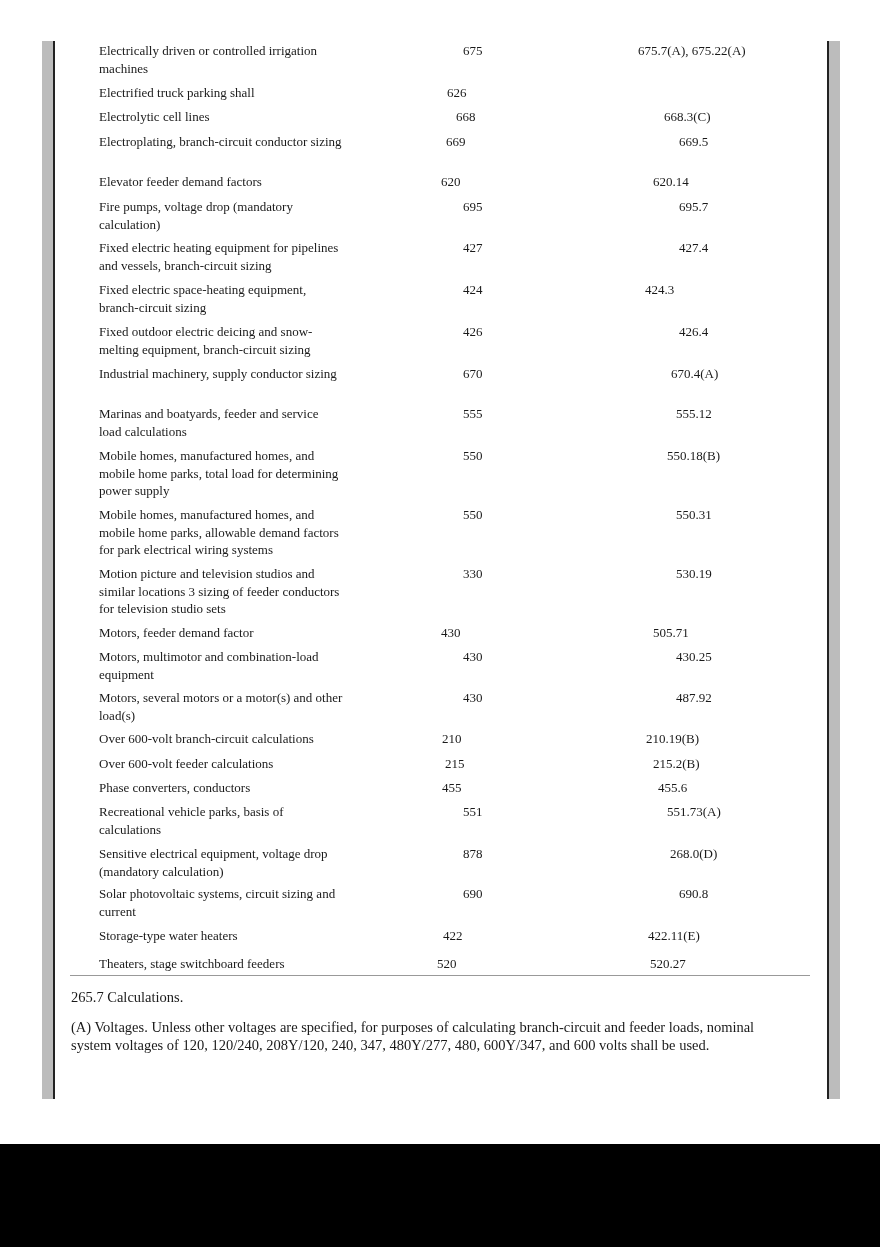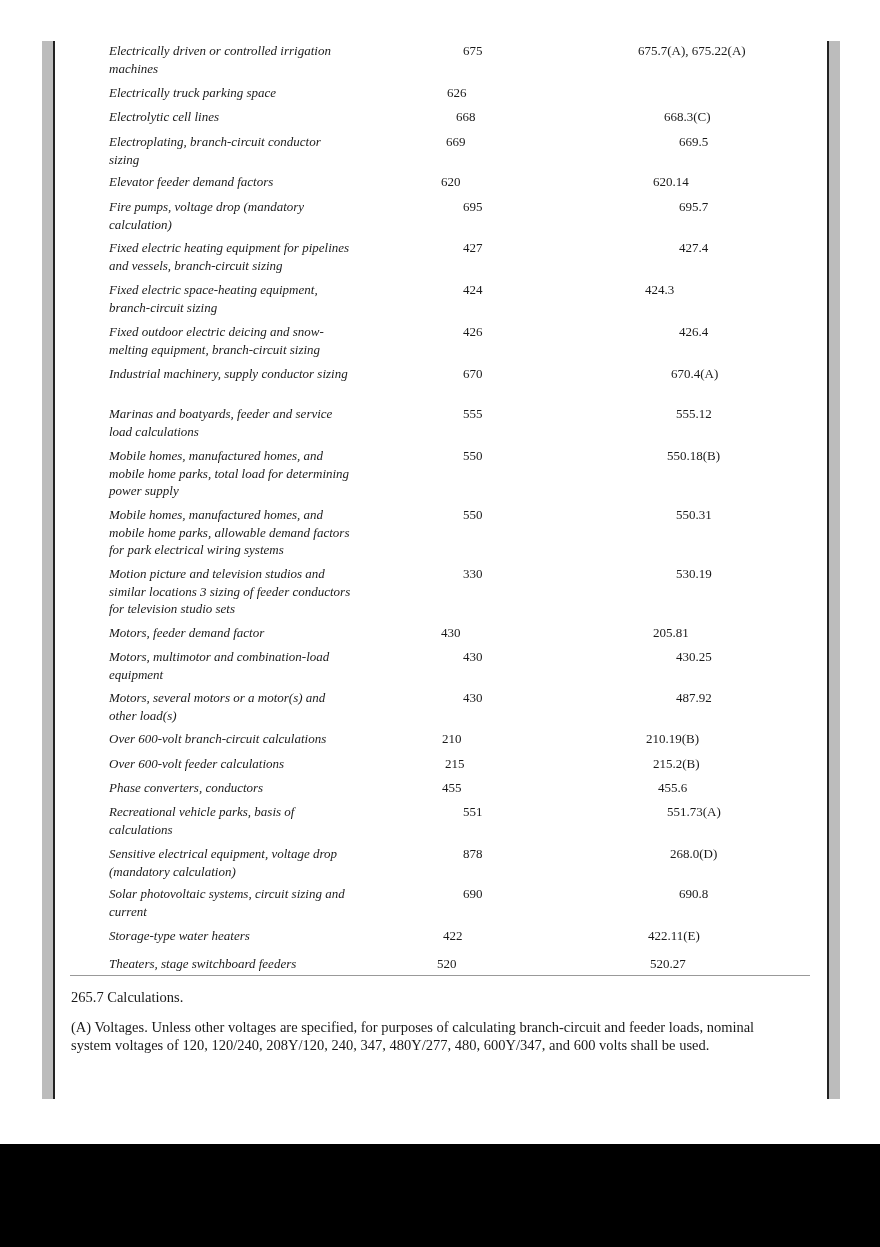--- a/index.html
+++ b/index.html
@@ -14,21 +14,21 @@
     background: #bcbcbc; border-right: 2px solid #222;
   }
   .bar-right {
     position: absolute; left: 827px; top: 41px; width: 11px; height: 1058px;
     background: #bcbcbc; border-left: 2px solid #222;
   }
   .black-footer {
     position: absolute; left: 0; top: 1144px; width: 880px; height: 103px; background: #000;
   }
   .row { position: absolute; left: 0; width: 880px; font-size: 13px; line-height: 17.5px; }
-  .row .desc { position: absolute; left: 109px; width: 245px; font-style: italic; }
+  .row .desc { position: absolute; left: 99px; width: 245px; }
   .row .art  { position: absolute; white-space: nowrap; }
   .row .sec  { position: absolute; white-space: nowrap; }
   .rule {
     position: absolute; left: 70px; top: 975px; width: 740px; height: 0;
     border-top: 1.5px solid #999;
   }
   .section-heading {
     position: absolute; left: 71px; top: 988px; font-size: 14.5px; line-height: 18px;
   }
   .section-para {
@@ -41,21 +41,21 @@
 <div class="bar-left"></div>
 <div class="bar-right"></div>
 
 <div>
   <div class="row" style="top:42px">
     <div class="desc">Electrically driven or controlled irrigation machines</div>
     <div class="art" style="left:463px">675</div>
     <div class="sec" style="left:638px">675.7(A), 675.22(A)</div>
   </div>
   <div class="row" style="top:84px">
-    <div class="desc">Electrically truck parking space</div>
+    <div class="desc">Electrified truck parking shall</div>
     <div class="art" style="left:447px">626</div>
     <div class="sec" style="left:660px"></div>
   </div>
   <div class="row" style="top:108px">
     <div class="desc">Electrolytic cell lines</div>
     <div class="art" style="left:456px">668</div>
     <div class="sec" style="left:664px">668.3(C)</div>
   </div>
   <div class="row" style="top:133px">
     <div class="desc">Electroplating, branch-circuit conductor sizing</div>
@@ -108,21 +108,21 @@
     <div class="sec" style="left:676px">550.31</div>
   </div>
   <div class="row" style="top:565px">
     <div class="desc">Motion picture and television studios and similar locations 3 sizing of feeder conductors for television studio sets</div>
     <div class="art" style="left:463px">330</div>
     <div class="sec" style="left:676px">530.19</div>
   </div>
   <div class="row" style="top:624px">
     <div class="desc">Motors, feeder demand factor</div>
     <div class="art" style="left:441px">430</div>
-    <div class="sec" style="left:653px">205.81</div>
+    <div class="sec" style="left:653px">505.71</div>
   </div>
   <div class="row" style="top:648px">
     <div class="desc">Motors, multimotor and combination-load equipment</div>
     <div class="art" style="left:463px">430</div>
     <div class="sec" style="left:676px">430.25</div>
   </div>
   <div class="row" style="top:689px">
     <div class="desc">Motors, several motors or a motor(s) and other load(s)</div>
     <div class="art" style="left:463px">430</div>
     <div class="sec" style="left:676px">487.92</div>

